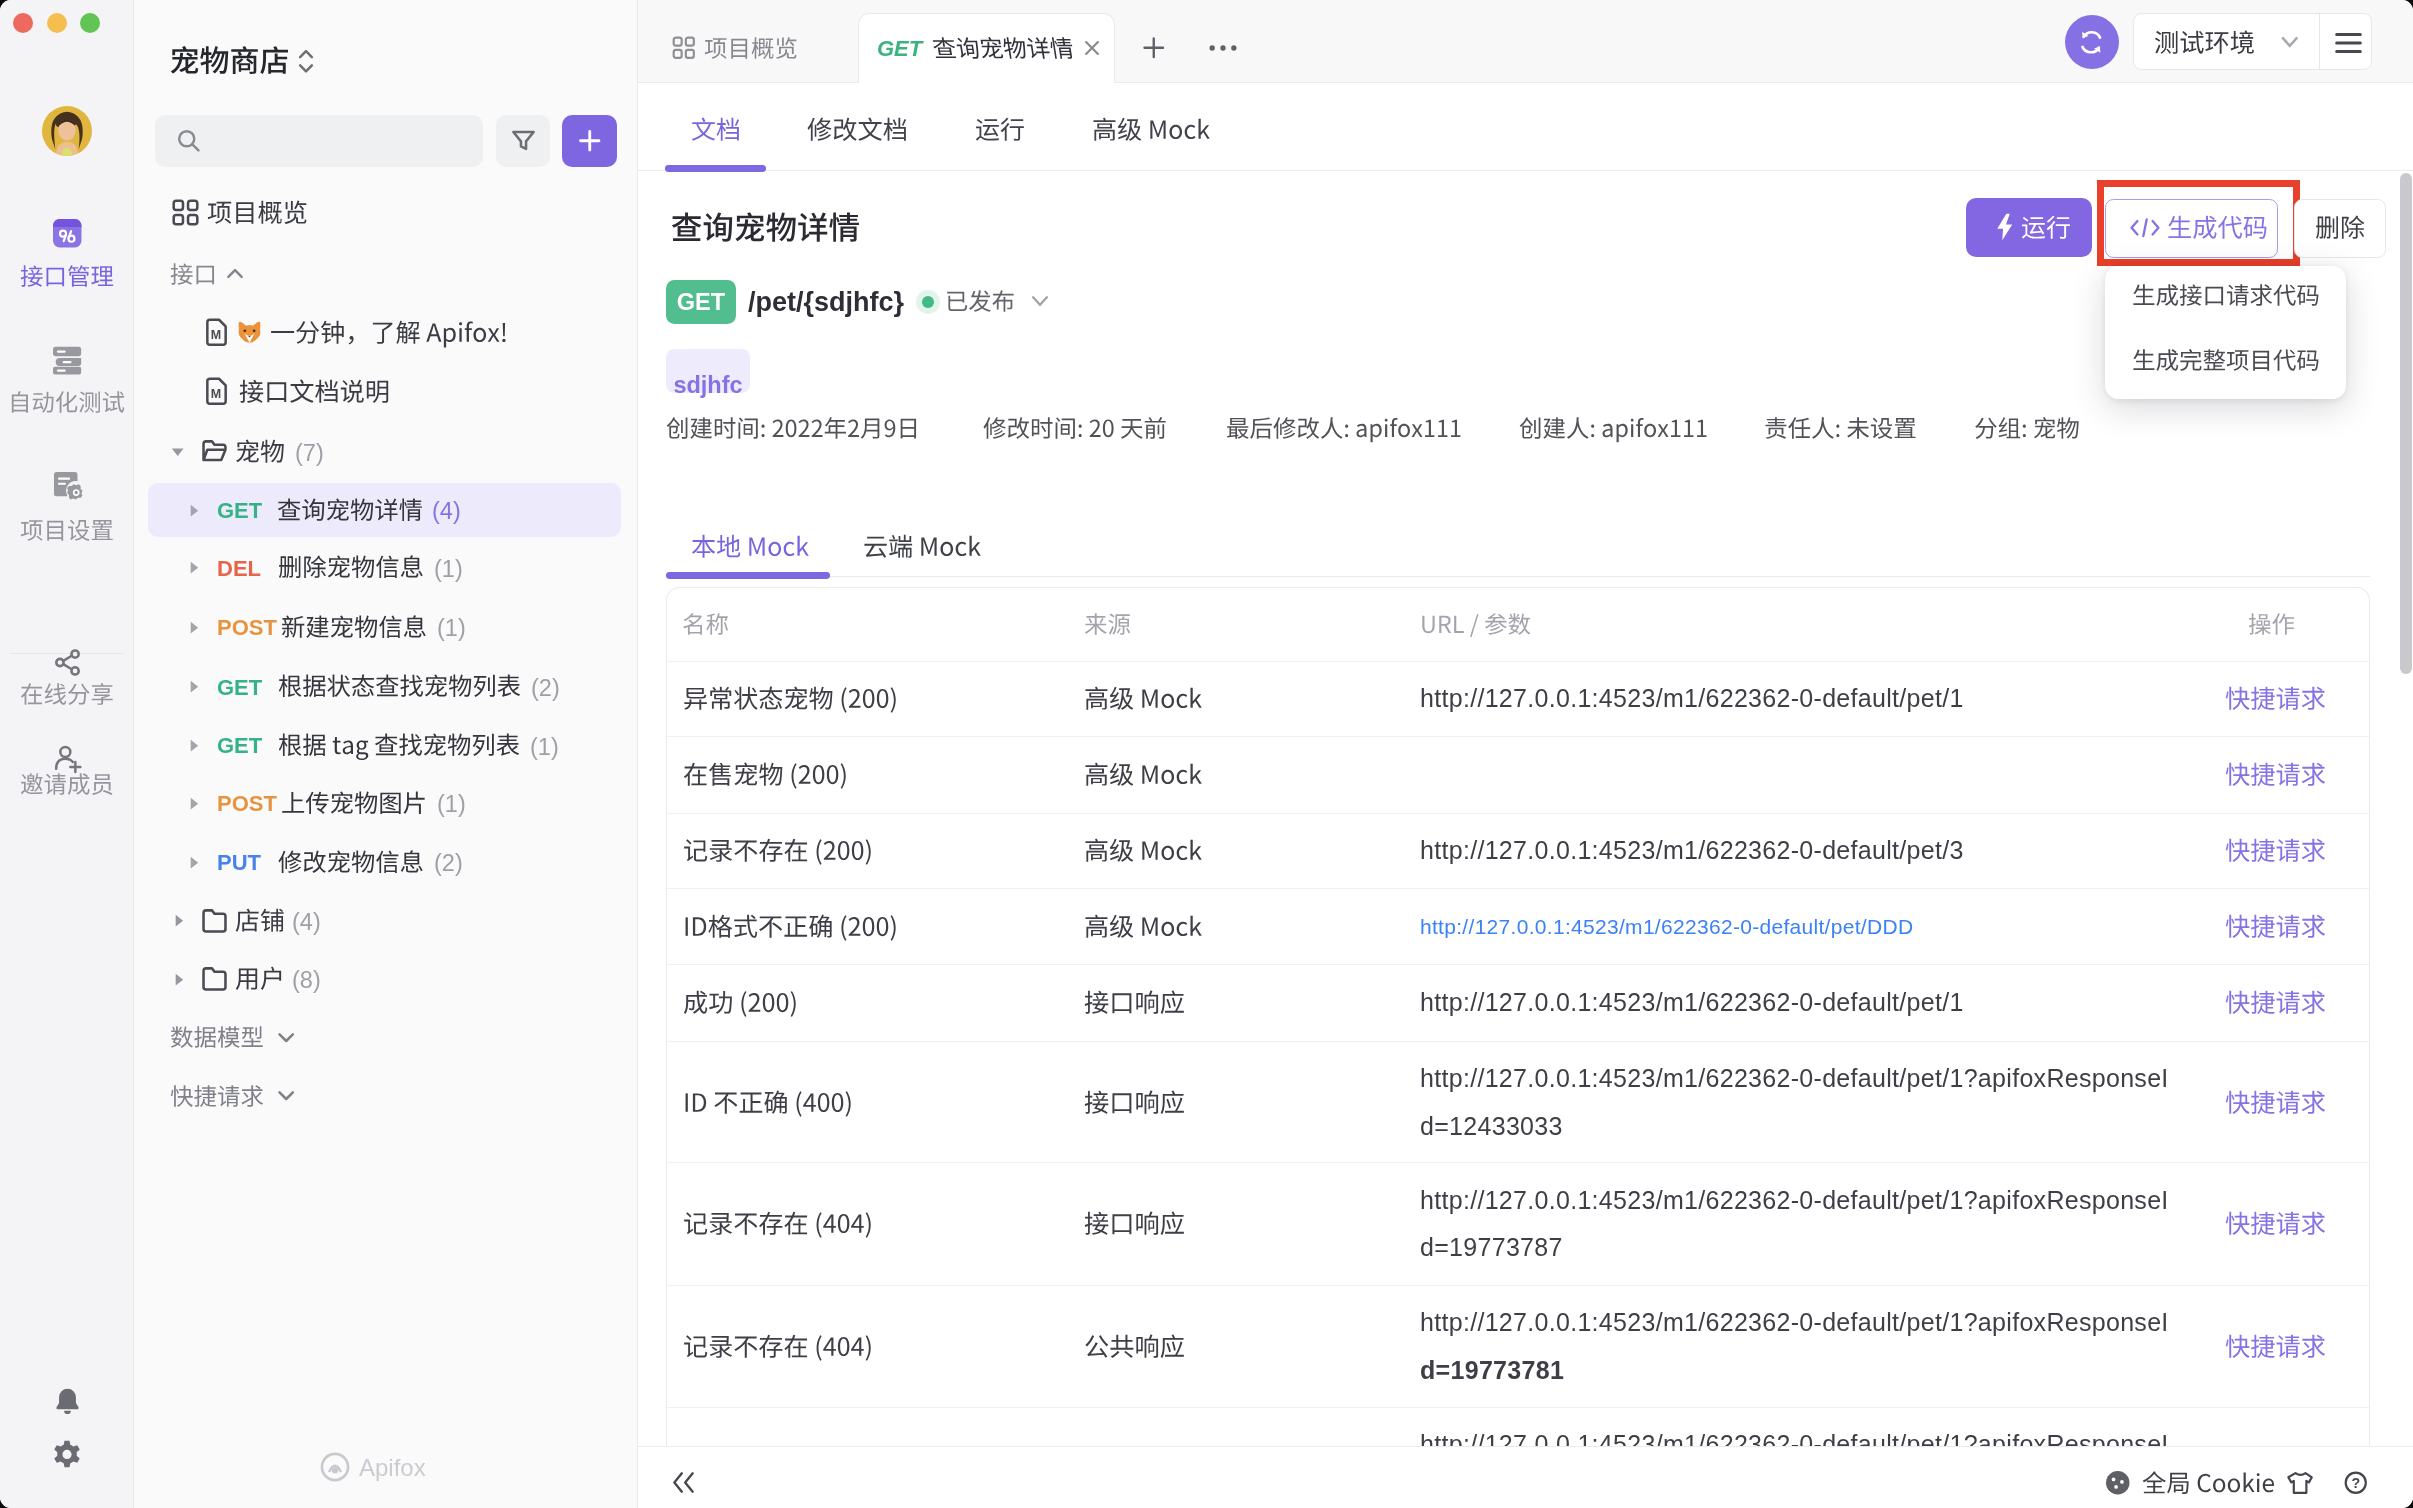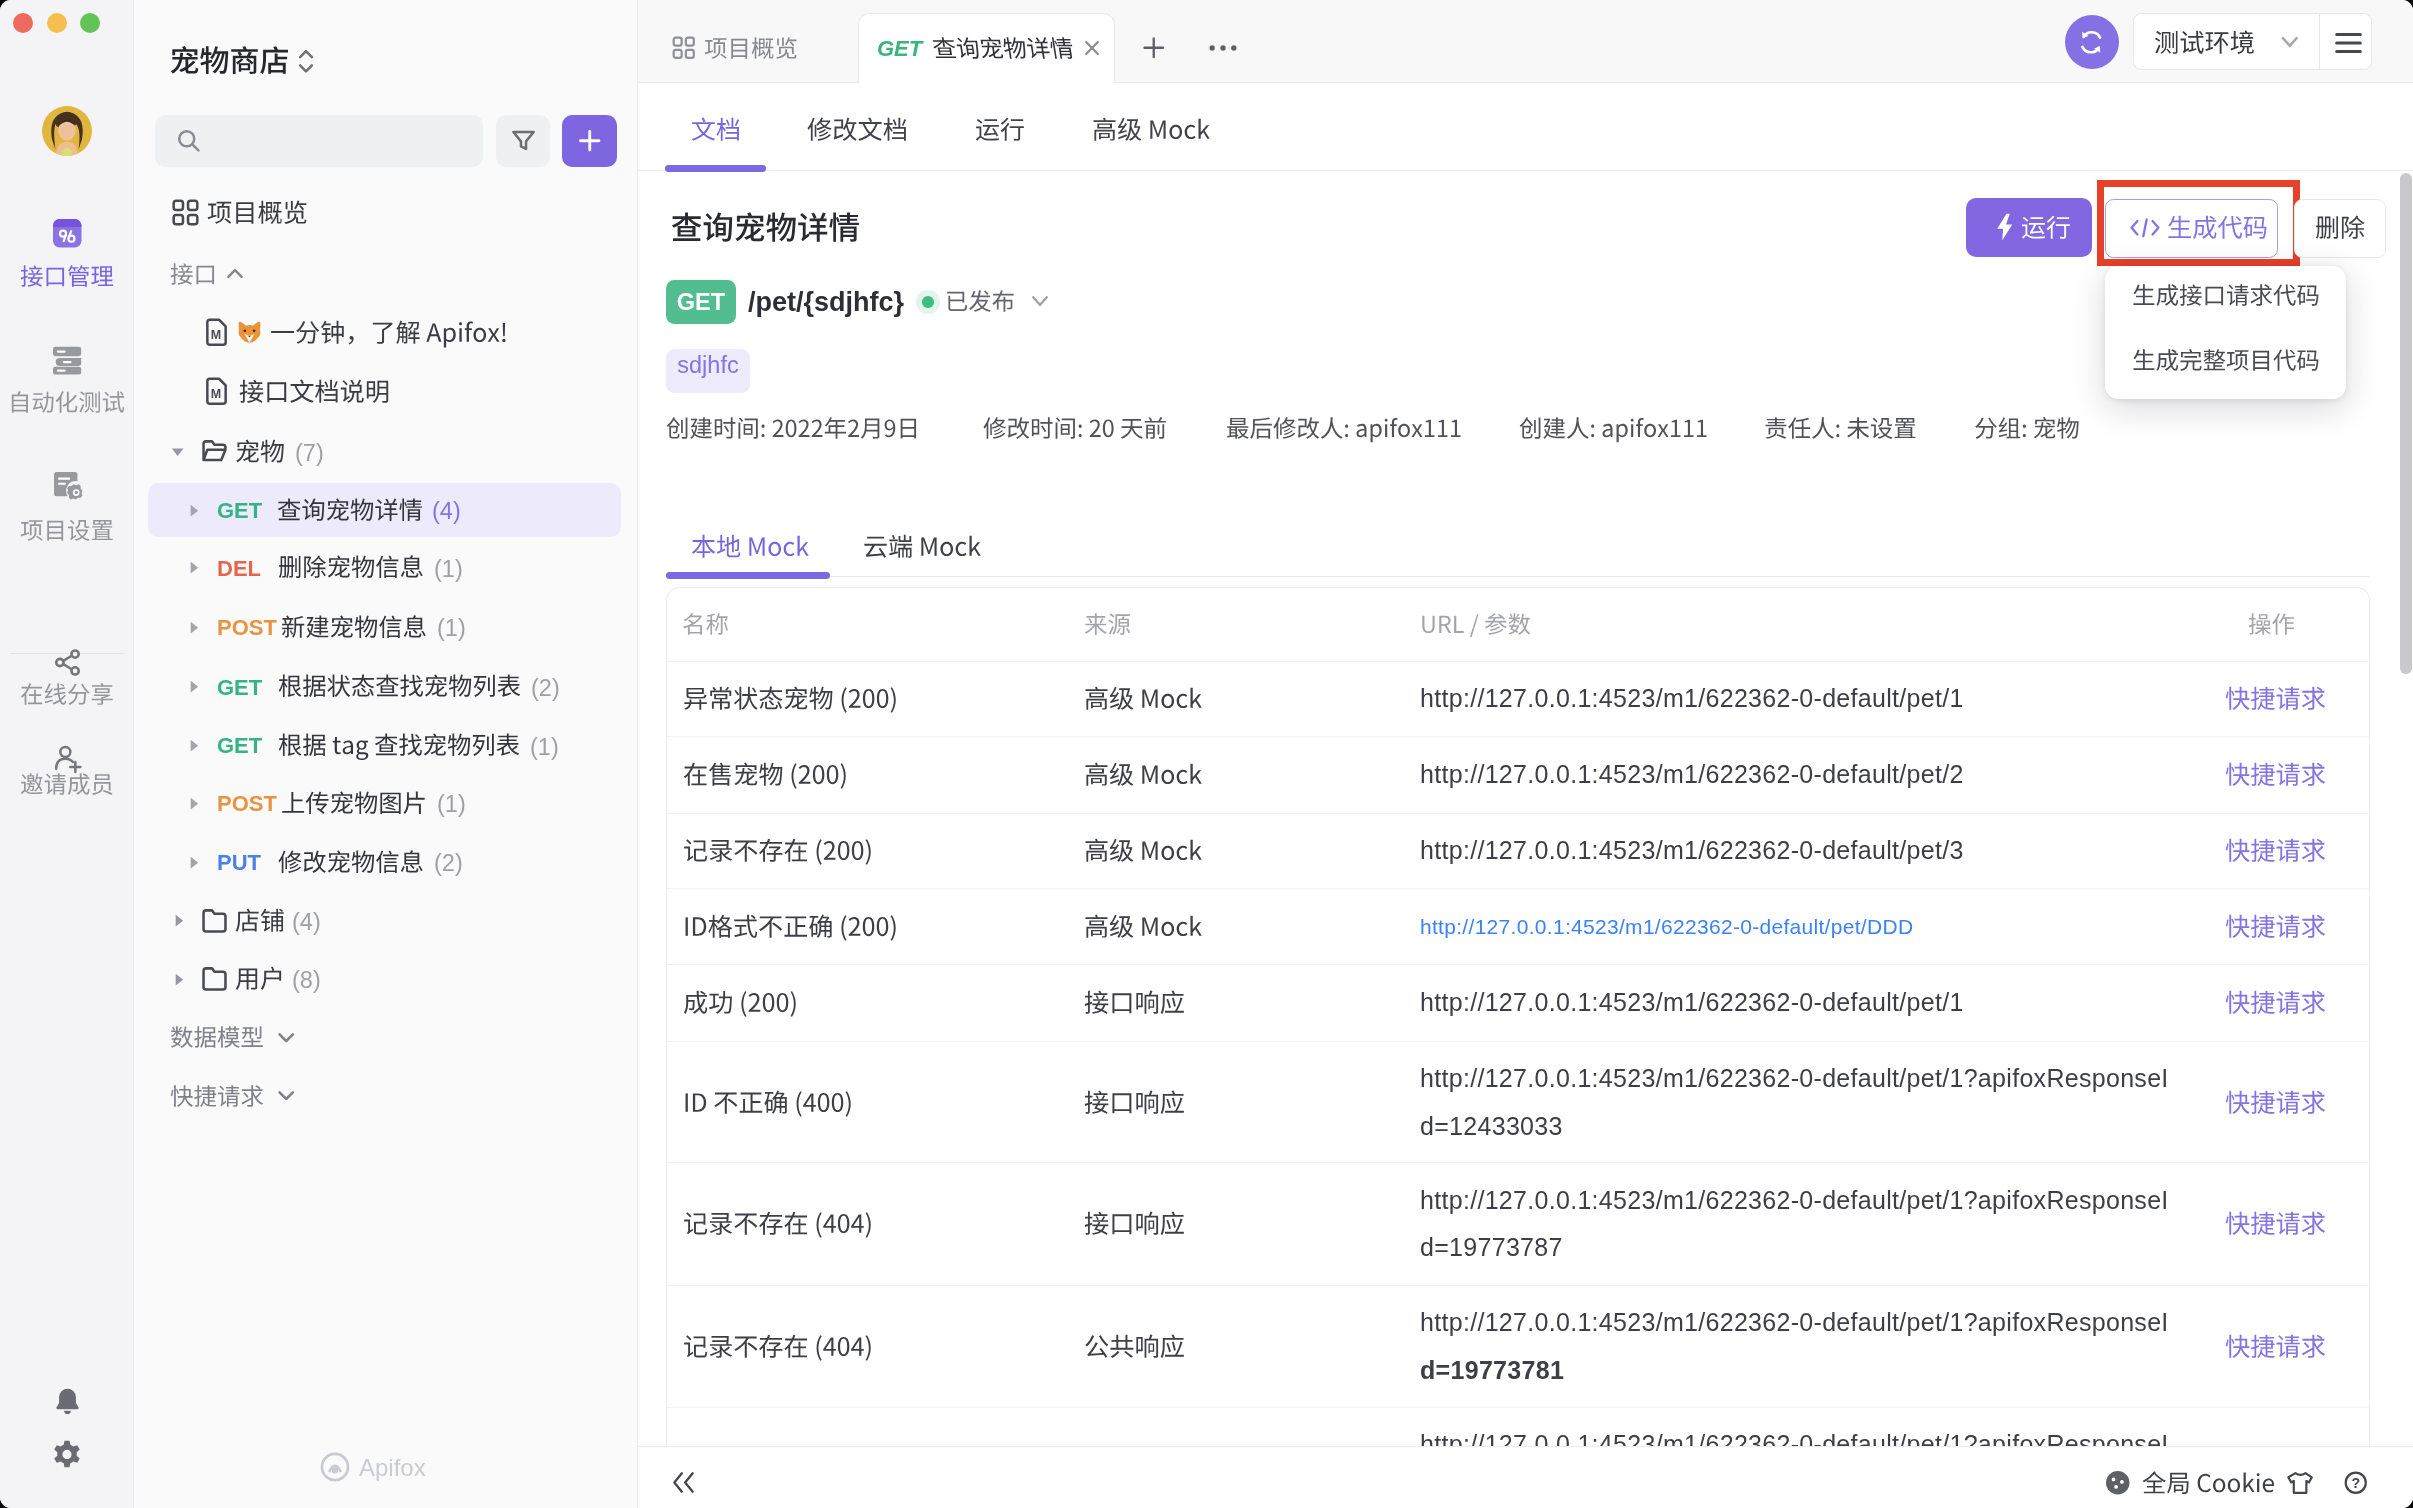--- a/index.html
+++ b/index.html
@@ -738,21 +738,21 @@
       <g transform="translate(0,28.56) scale(0.02800,-0.02800)">
         <use href="#g98" x="0"></use>
         <use href="#g99" x="1000"></use>
         <use href="#g100" x="2000"></use>
       </g>
     </svg>
     <svg style="position:absolute;left:1029px;top:294px;" width="22" height="15" viewBox="0 0 26 18">
       <path d="M4 3 L13 13 L22 3" stroke="#a0a1a8" stroke-width="2.6" fill="none"></path>
     </svg>
     <div style="position:absolute;left:666px;top:349px;width:84px;height:44px;border-radius:8.4px;background:#eeebfc"></div>
-    <div class="lt" style="left:0px;top:350px;font-size:23.5px;line-height:30px;color:#8672e4;font-weight:400;left:708px;transform:translateX(-50%)">sdjhfc</div>
+    <div class="lt" style="left:0px;top:370px;font-size:23.5px;line-height:30px;color:#8672e4;font-weight:700;left:708px;transform:translateX(-50%)">sdjhfc</div>
     <svg class="t" style="left:666px;top:413px;color:#515257" width="254" height="30.5" viewBox="0 0 303.297 36.3906">
       <g transform="translate(0,28.56) scale(0.02800,-0.02800)">
         <use href="#g101" x="0"></use>
         <use href="#g55" x="1000"></use>
         <use href="#g102" x="2000"></use>
         <use href="#g103" x="3000"></use>
         <use href="#g104" x="4000"></use>
         <use href="#g105" x="4502"></use>
         <use href="#g106" x="5057"></use>
         <use href="#g105" x="5612"></use>
@@ -968,21 +968,20 @@
     <svg class="t" style="left:1084px;top:758px;color:#3e3f46" width="118" height="33" viewBox="0 0 141.094 39">
       <g transform="translate(0,30.60) scale(0.03000,-0.03000)">
         <use href="#g86" x="0"></use>
         <use href="#g87" x="1000"></use>
         <use href="#g88" x="2224"></use>
         <use href="#g37" x="3036"></use>
         <use href="#g89" x="3642"></use>
         <use href="#g90" x="4152"></use>
       </g>
     </svg>
-    <div class="lt" style="left:1420px;top:758px;font-size:25px;line-height:33px;color:#3e3f46;font-weight:400;letter-spacing:0.3px">http://127.0.0.1:4523/m1/622362-0-default/pet/2</div>
     <svg class="t" style="left:2225px;top:758px;color:#8672e4" width="101" height="33" viewBox="0 0 120 39">
       <g transform="translate(0,30.60) scale(0.03000,-0.03000)">
         <use href="#g79" x="0"></use>
         <use href="#g80" x="1000"></use>
         <use href="#g18" x="2000"></use>
         <use href="#g81" x="3000"></use>
       </g>
     </svg>
     <svg class="t" style="left:683px;top:834px;color:#3e3f46" width="190" height="33" viewBox="0 0 226.891 39">
       <g transform="translate(0,30.60) scale(0.03000,-0.03000)">

